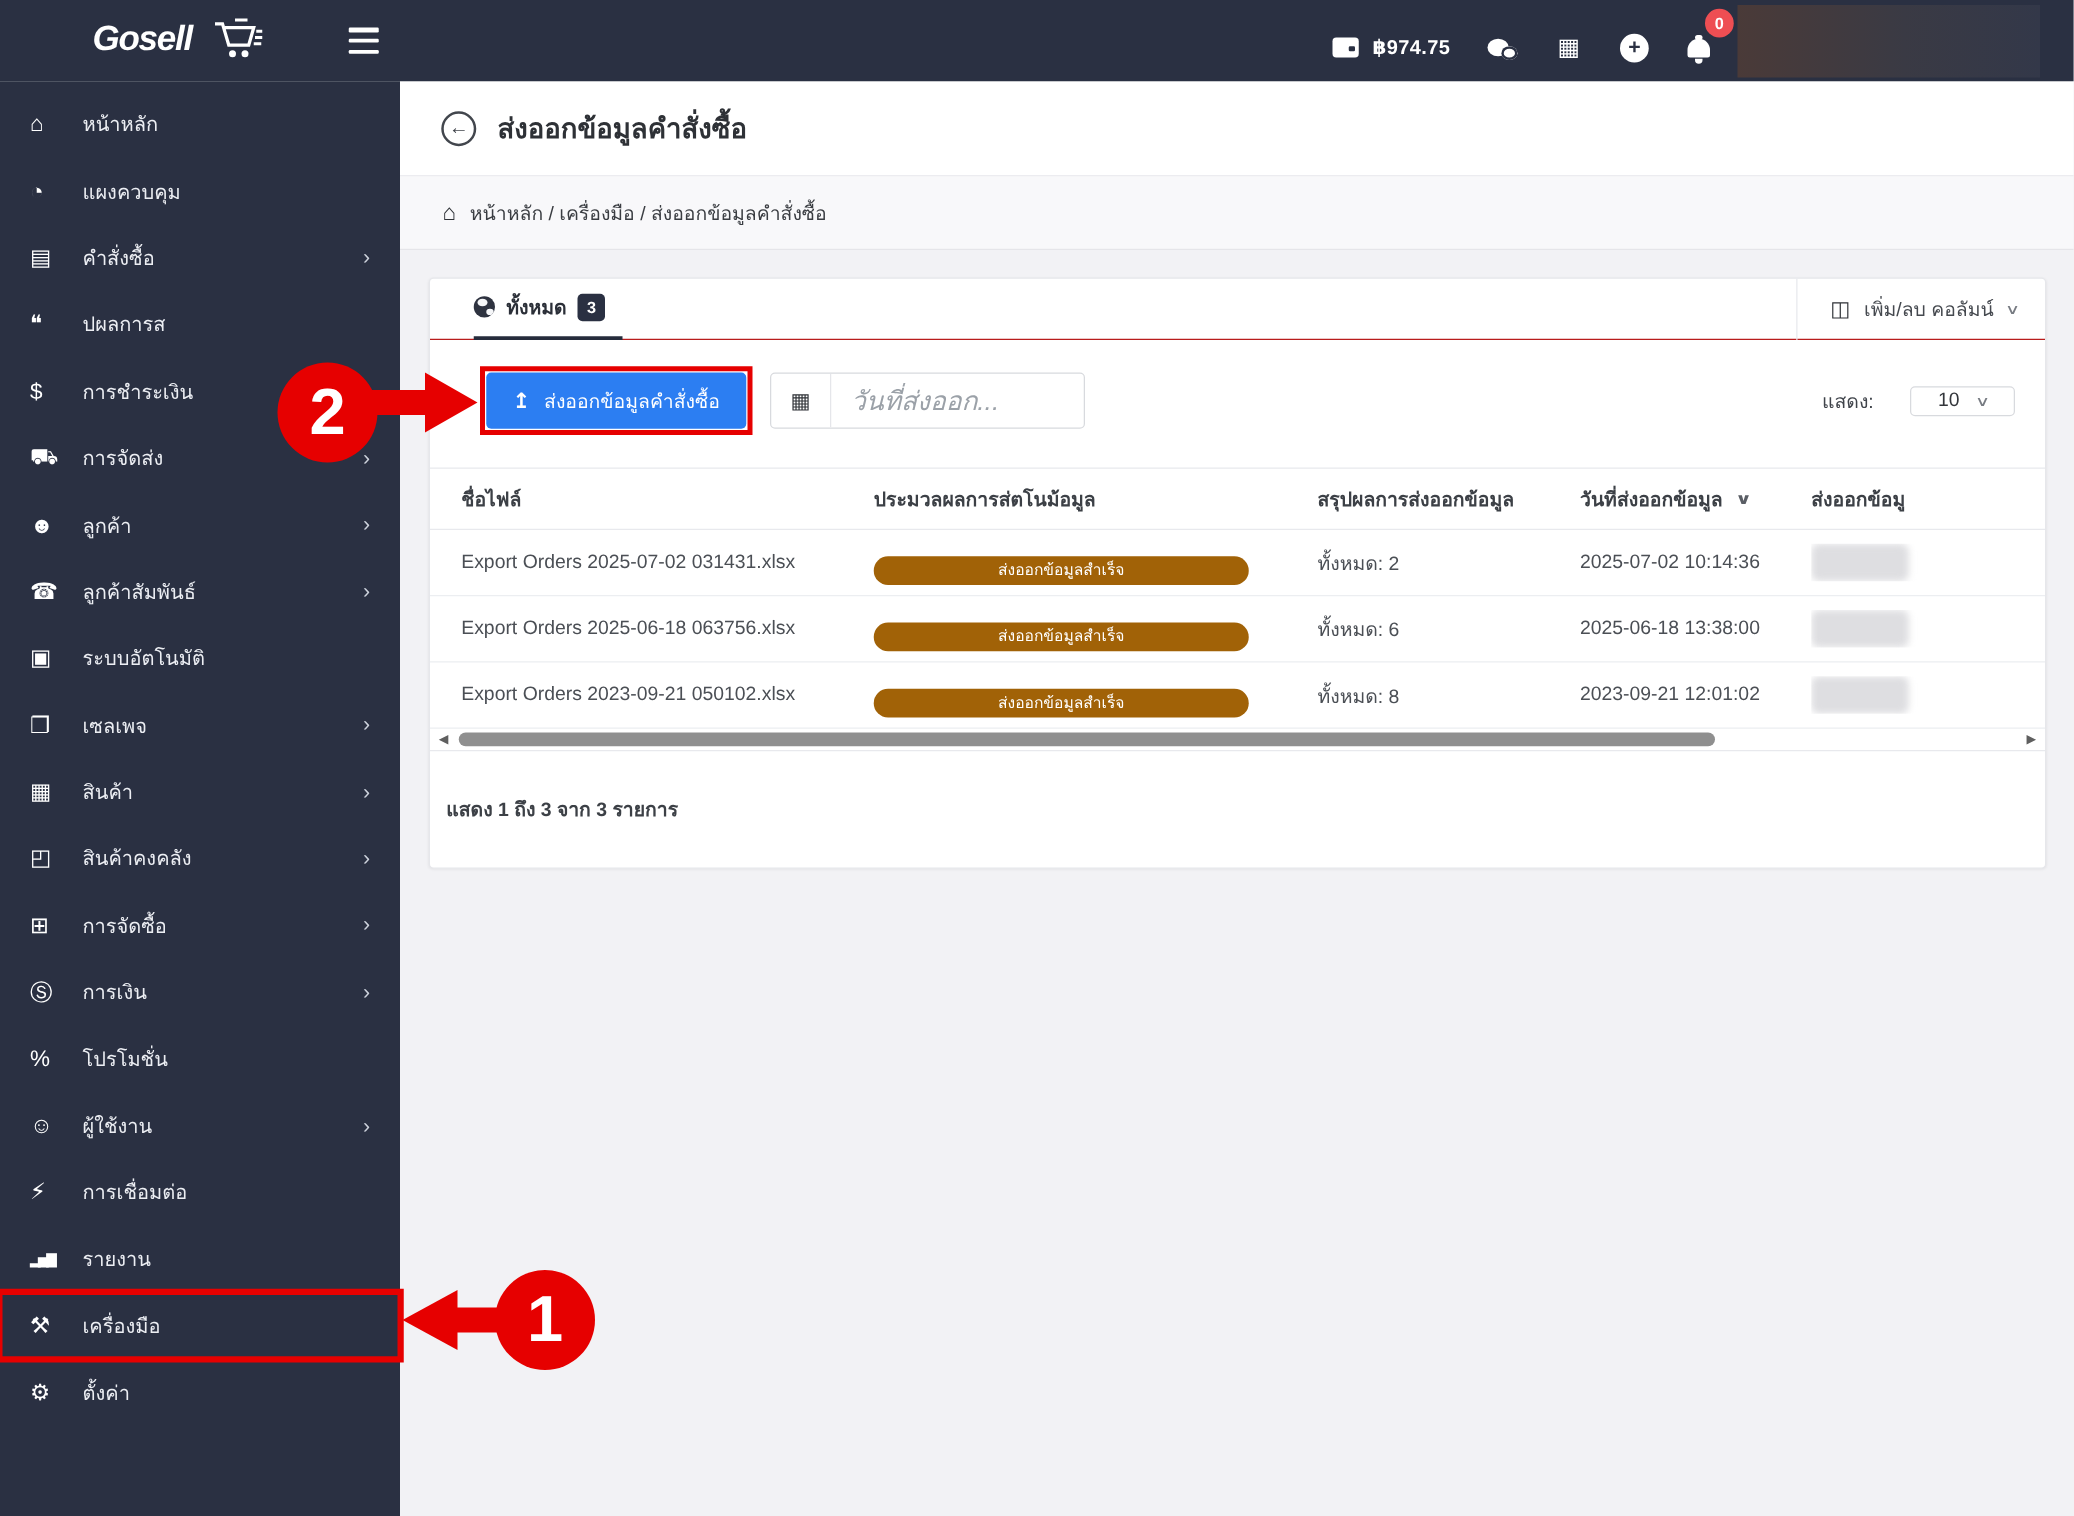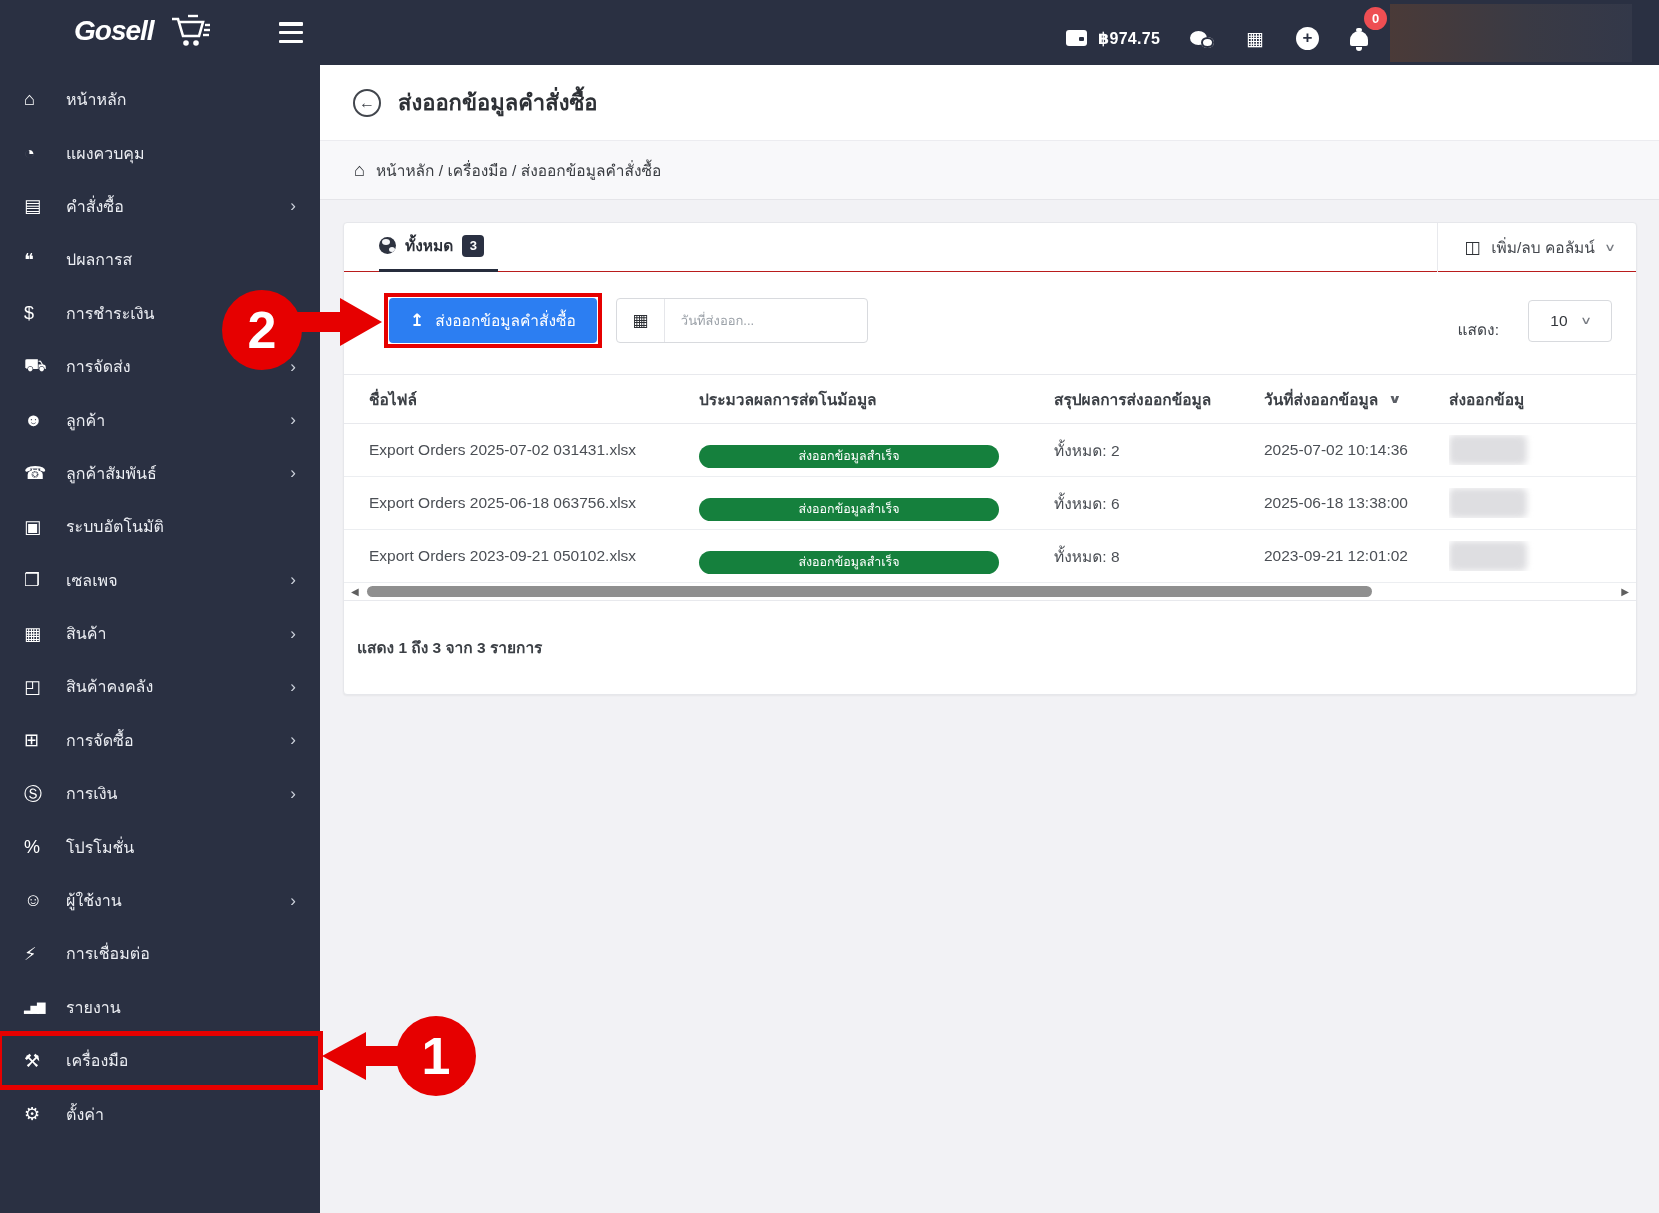--- a/index.html
+++ b/index.html
@@ -92,39 +92,39 @@
     display:flex; align-items:center; padding:0 14px; }
   .search-box input { border:none; outline:none; flex:1; font-family:inherit; font-size:15px; color:#4b4f55; }
   .search-box input::placeholder { color:#9ba1a8; }
   .mag { width:12px; height:12px; border:2px solid #4b4f55; border-radius:50%; position:relative; flex:none; cursor:pointer; }
   .mag::after { content:''; position:absolute; width:2.5px; height:7px; background:#4b4f55;
     right:-3px; bottom:-5px; transform:rotate(-45deg); border-radius:1px; }
   .date-box { margin-left:14px; width:252px; height:45px; border:1px solid #d8dade; border-radius:4px;
     display:flex; align-items:center; overflow:hidden; cursor:pointer; }
   .date-ic { width:48px; height:100%; display:flex; align-items:center; justify-content:center;
     border-right:1px solid #e5e6ea; color:#2e3136; font-size:17px; }
-  .date-ph { padding-left:16px; color:#9ba1a8; font-size:13px; }
+  .date-ph { padding-left:16px; color:#9ba1a8; font-size:21px;font-style:italic; }
   .show-group { margin-left:auto; display:flex; align-items:flex-end; gap:29px; }
   .show-label { color:#3f434a; font-size:15.5px; }
-  .show-select { width:84px; height:42px; border:1px solid #d8dade; border-radius:4px; display:flex;
+  .show-select { width:84px; height:24px; border:1px solid #d8dade; border-radius:4px; display:flex;
     align-items:center; justify-content:center; gap:14px; font-size:15.5px; color:#33363b; cursor:pointer; }
 
   .thead { display:flex; align-items:center; height:50px; margin-top:5px;
     border-top:1px solid #e8e9ed; border-bottom:1px solid #e8e9ed;
     font-weight:bold; font-size:15.5px; color:#3c4046; }
   .c1 { width:355px; padding-left:25px; flex:none; }
   .c2 { width:355px; flex:none; }
   .c3 { width:210px; flex:none; }
   .c4 { width:185px; flex:none; display:flex; align-items:center; gap:12px; }
   .c5 { flex:1; overflow:hidden; white-space:nowrap; }
   .sort-ic { font-size:12px; color:#5a5e65; transform:scaleX(1.4); cursor:pointer; }
   .trow { display:flex; align-items:center; height:53px; border-bottom:1px solid #eceef1;
     font-size:15.5px; color:#4b4f55; }
   .trow .c2 { display:flex; justify-content:flex-start; }
-  .pill { background:#15803d; color:#fff; font-size:12.5px; height:23px; width:300px;
+  .pill { background:#a16207; color:#fff; font-size:12.5px; height:23px; width:300px;
     border-radius:12px; display:flex; align-items:center; justify-content:center;margin-top:12px; }
   .blur-cell { width:78px; height:30px; background:#dedee1; border-radius:6px; filter:blur(3px); }
 
   .hscroll { height:18px; display:flex; align-items:center; padding:0 7px; border-bottom:1px solid #e8e9ed; }
   .scroll-arrow { font-size:10px; color:#5f5f5f; cursor:pointer; flex:none; }
   .track { flex:1; height:11px; margin:0 5px; position:relative; }
   .thumb { position:absolute; left:3px; top:0; height:11px; width:1005px; background:#8f8f8f; border-radius:6px; cursor:pointer; }
 
   .cardfooter { height:93px; display:flex; align-items:center; padding-left:13px;
     font-size:15.5px; font-weight:bold; color:#3c4046; }

